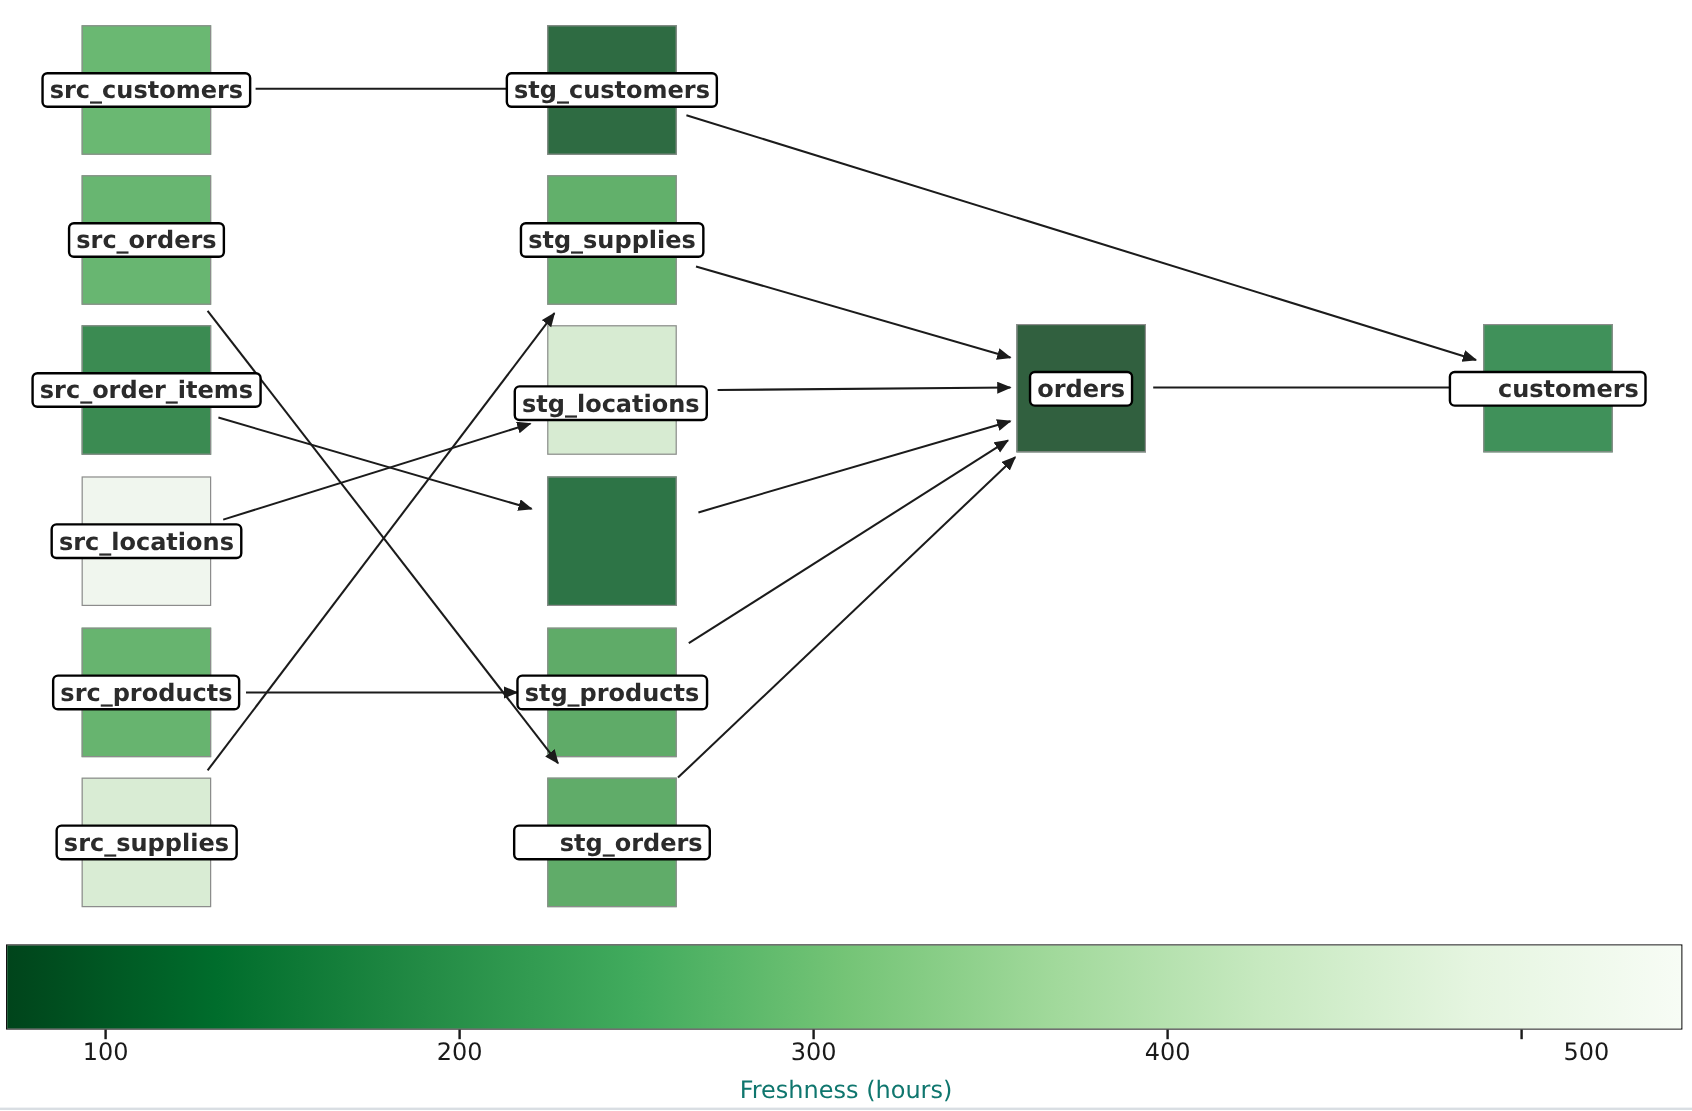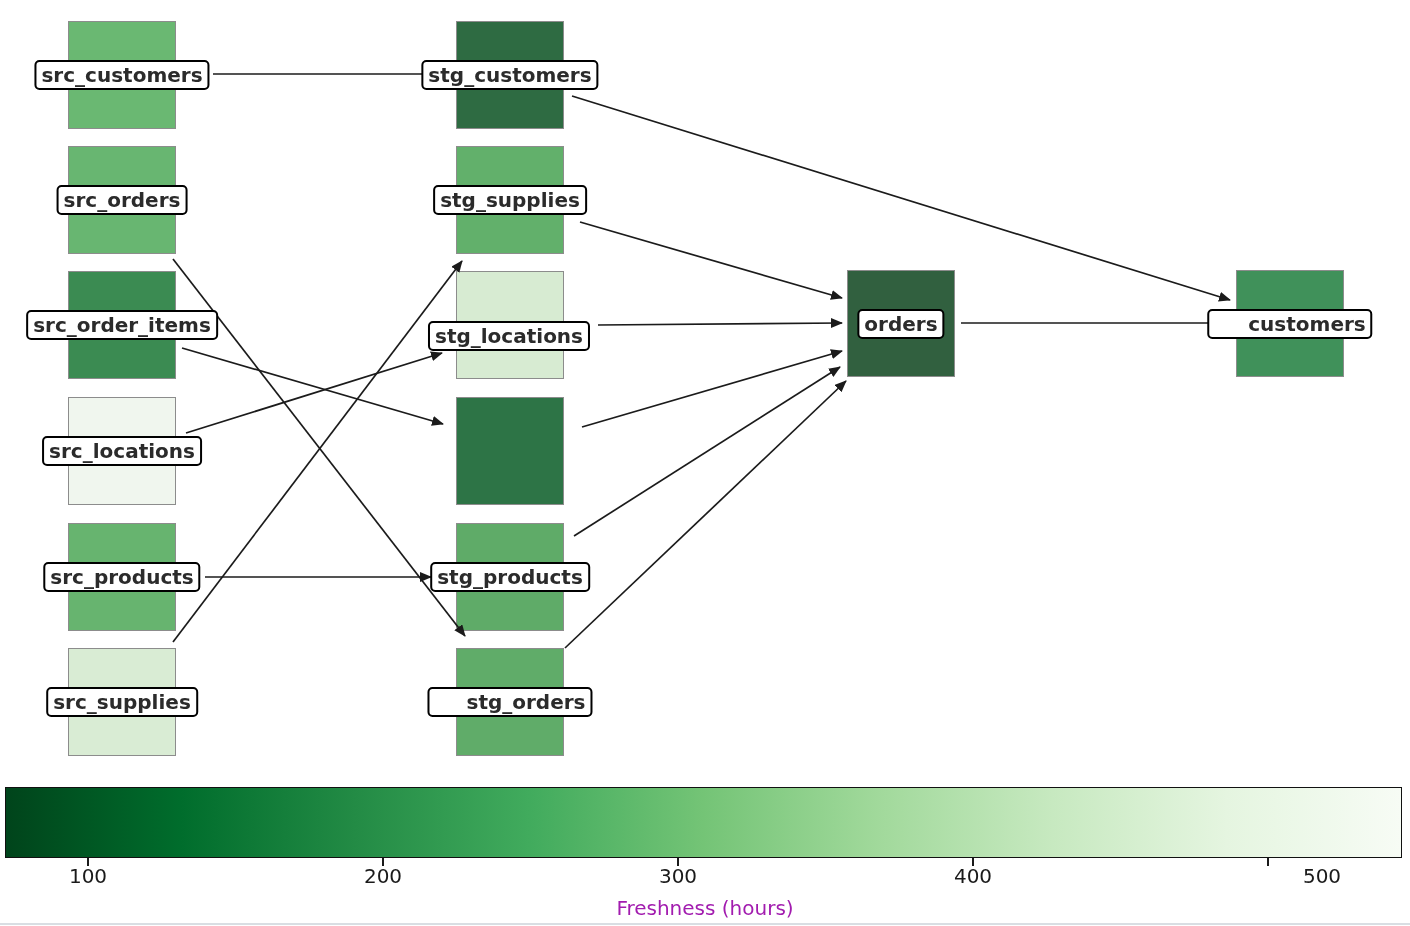--- a/index.html
+++ b/index.html
@@ -56,21 +56,21 @@
     font-size:20px;
     color:#1a1a1a;
     z-index:4;
   }
   .cb-axis-label{
     position:absolute;
     top:896px;left:0;
     width:1410px;
     text-align:center;
     font-size:20px;
-    color:#a21caf;
+    color:#0f766e;
     z-index:4;
   }
   .bottom-line{
     position:absolute;
     left:0;top:923px;
     width:1410px;height:1.5px;
     background:#d9dee3;
     z-index:5;
   }
 </style>

